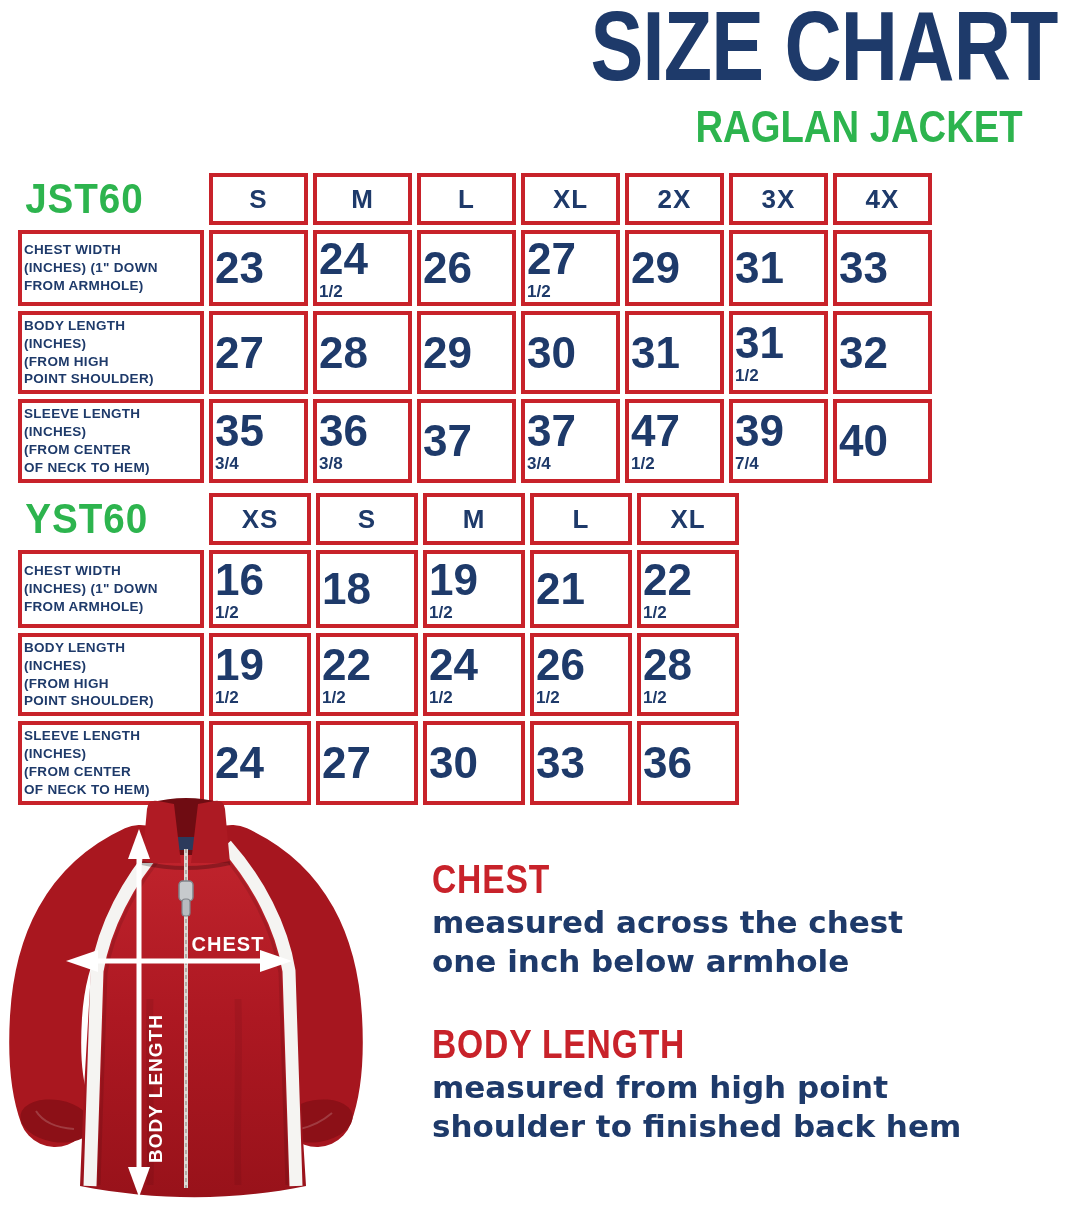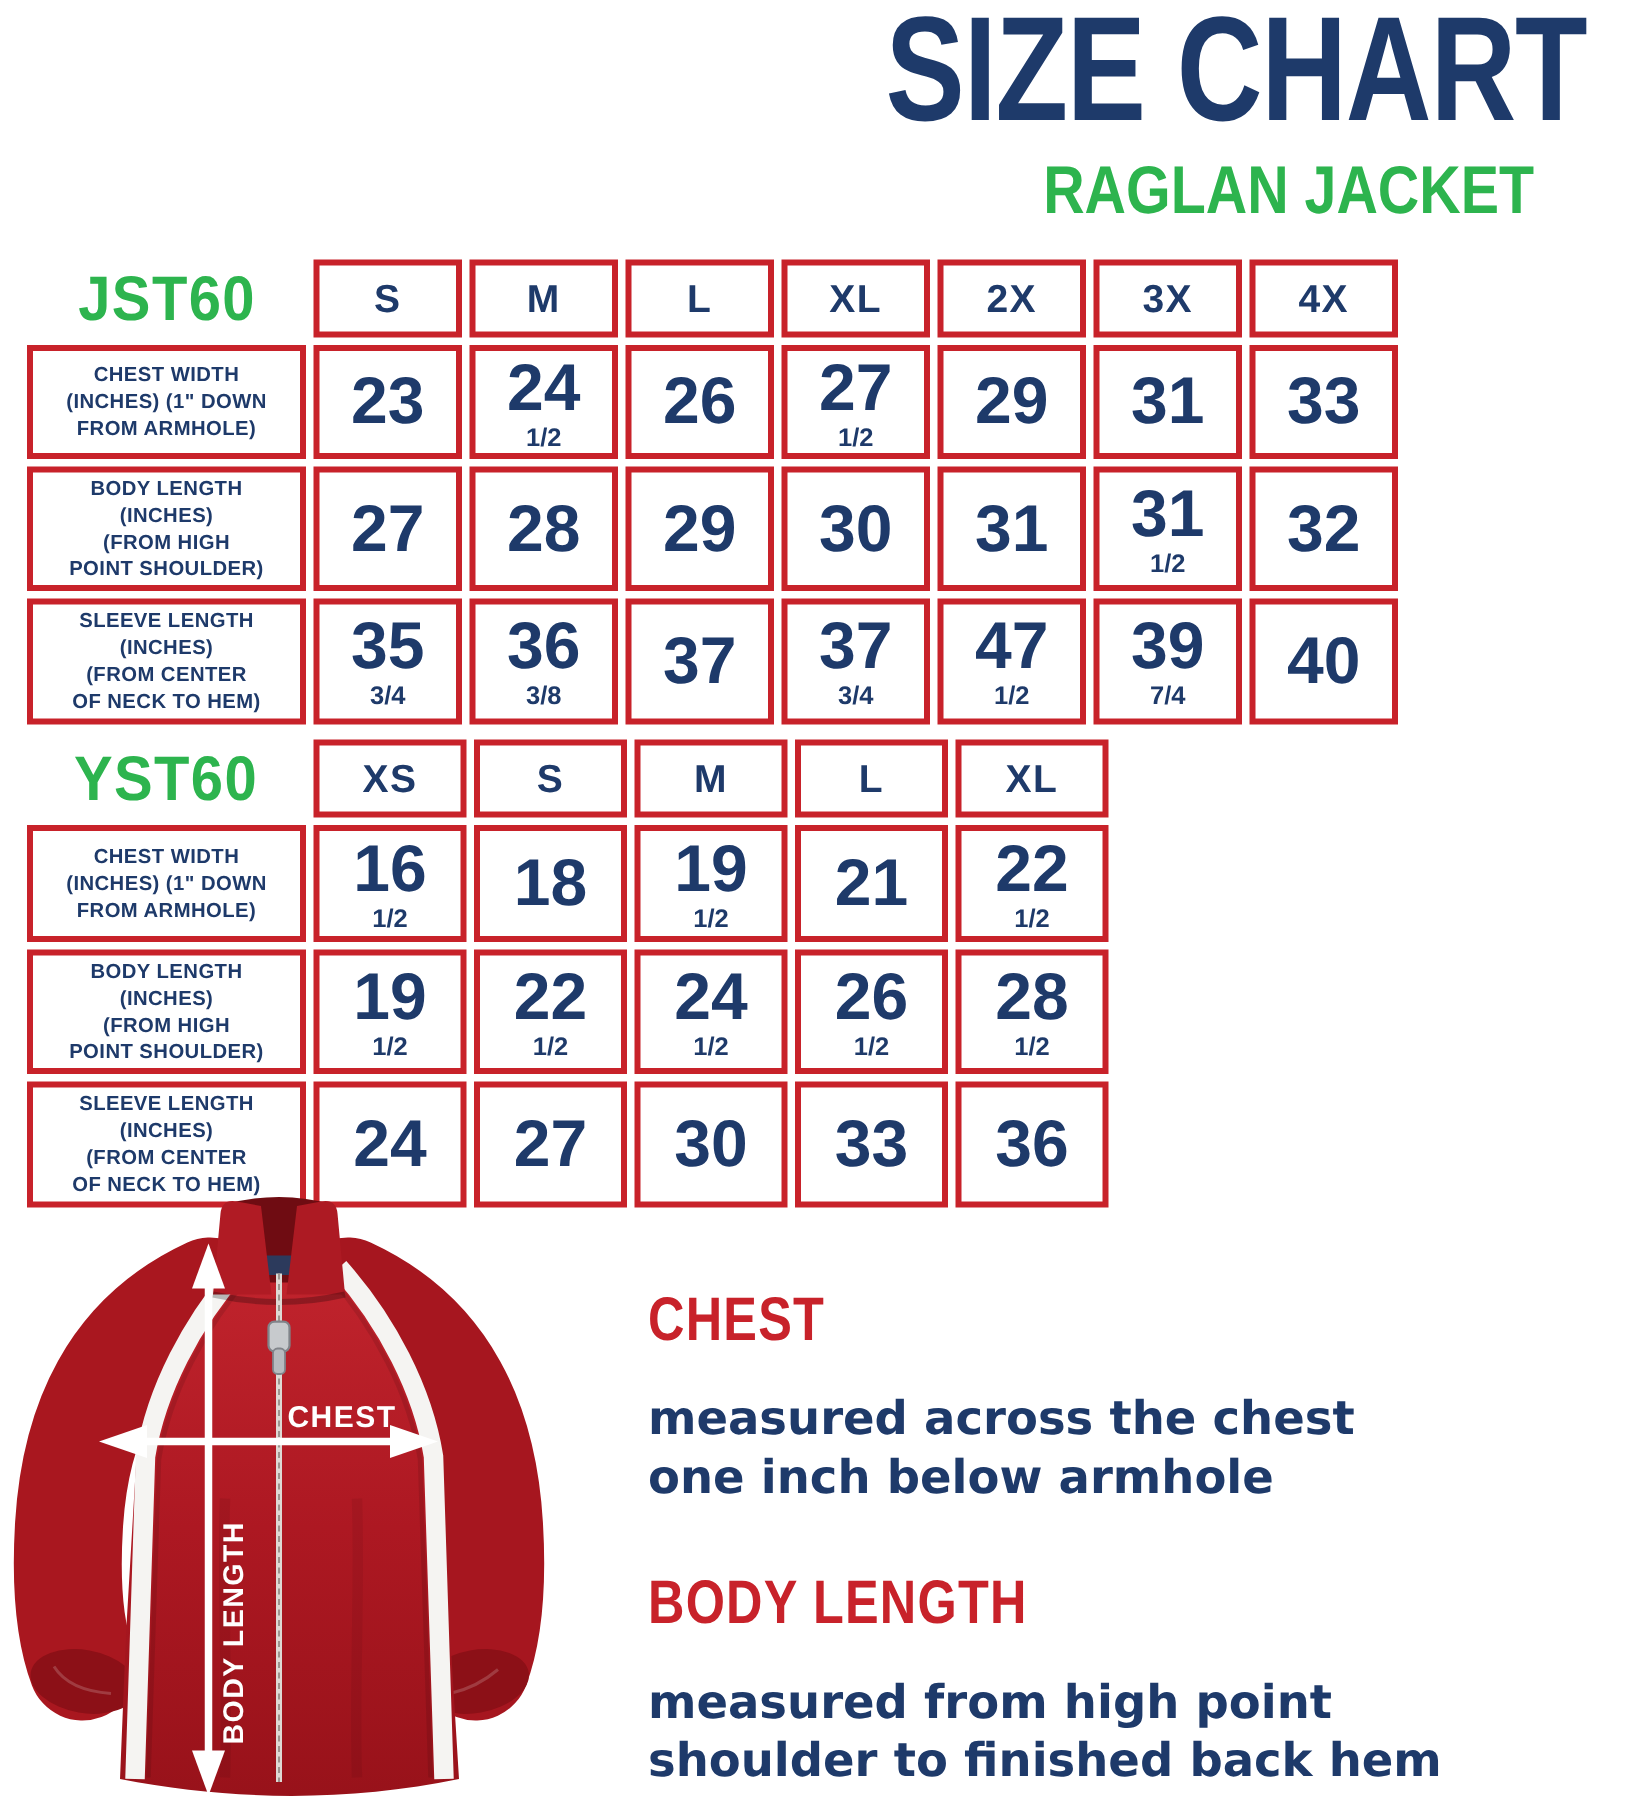--- a/index.html
+++ b/index.html
@@ -16,39 +16,39 @@
   .brand{position:absolute;left:57px;top:2px;width:396px;text-align:center}
   .website{font-weight:bold;font-size:23px;color:#0d0d0d;letter-spacing:.2px;margin-top:-2px}
   .titles{position:absolute;left:538px;top:0;width:524px;text-align:right;white-space:nowrap}
   .page-title{font-size:99px;font-weight:bold;line-height:.92;color:var(--navy);letter-spacing:-1px;transform:scaleX(.80);transform-origin:center top}
   .page-subtitle{font-size:45px;font-weight:bold;color:var(--green);margin-top:10px;transform:scaleX(.85);transform-origin:center top}
 
   
   table.sizes{position:absolute;left:13px;border-collapse:separate;border-spacing:5px;table-layout:fixed}
   #adult-table{top:168px}
   #youth-table{top:488px}
-  .sizes th,.sizes td{box-sizing:border-box;background:#fff;border:4px solid var(--red);padding:2px;text-align:center;vertical-align:middle}
+  .sizes th,.sizes td{box-sizing:border-box;background:#fff;border:4px solid var(--red);padding:2px;vertical-align:middle}
   .sizes td.model-cell{border:none;background:transparent}
   .model{display:inline-block;font-size:42px;font-weight:bold;color:var(--green);letter-spacing:1px;transform:scaleX(.92)}
   .sizes th{font-size:26px;font-weight:bold;color:var(--navy);letter-spacing:1px}
   #adult-table .head-row th{height:42px}
   #youth-table .head-row th{height:44px}
   #adult-table .data-row td{height:76px}
   #youth-table .data-row td{height:78px}
   .rl{display:block;white-space:pre-line;font-weight:bold;color:var(--navy);font-size:13.5px;line-height:1.32;letter-spacing:.3px}
   td.val{color:var(--navy);font-weight:bold}
   .whole{display:block;font-size:44px;line-height:1}
   .frac{display:block;font-size:17px;line-height:1;margin-top:2px}
   .frac:empty{display:none}
 
   
   .jacket{position:absolute;left:0;top:789px;width:420px;height:420px}
   .notes{position:absolute;left:432px;top:856px;width:655px}
   .note-heading{font-size:41px;font-weight:bold;color:var(--red);letter-spacing:1px;transform:scaleX(.82);transform-origin:left center;white-space:nowrap}
-  .note-text{font-family:"DejaVu Sans",sans-serif;font-weight:bold;font-size:31px;line-height:1.26;color:var(--navy);white-space:pre-line;margin-top:24px}
+  .note-text{font-family:"DejaVu Sans",sans-serif;font-weight:bold;font-size:31px;line-height:1.26;color:var(--navy);white-space:pre-line;margin-top:0}
   .note-block + .note-block{margin-top:40px}
 </style>
 </head>
 <body>
 
 <div class="page">
 
 
   <div class="titles">
     <div class="page-title">SIZE CHART</div>

